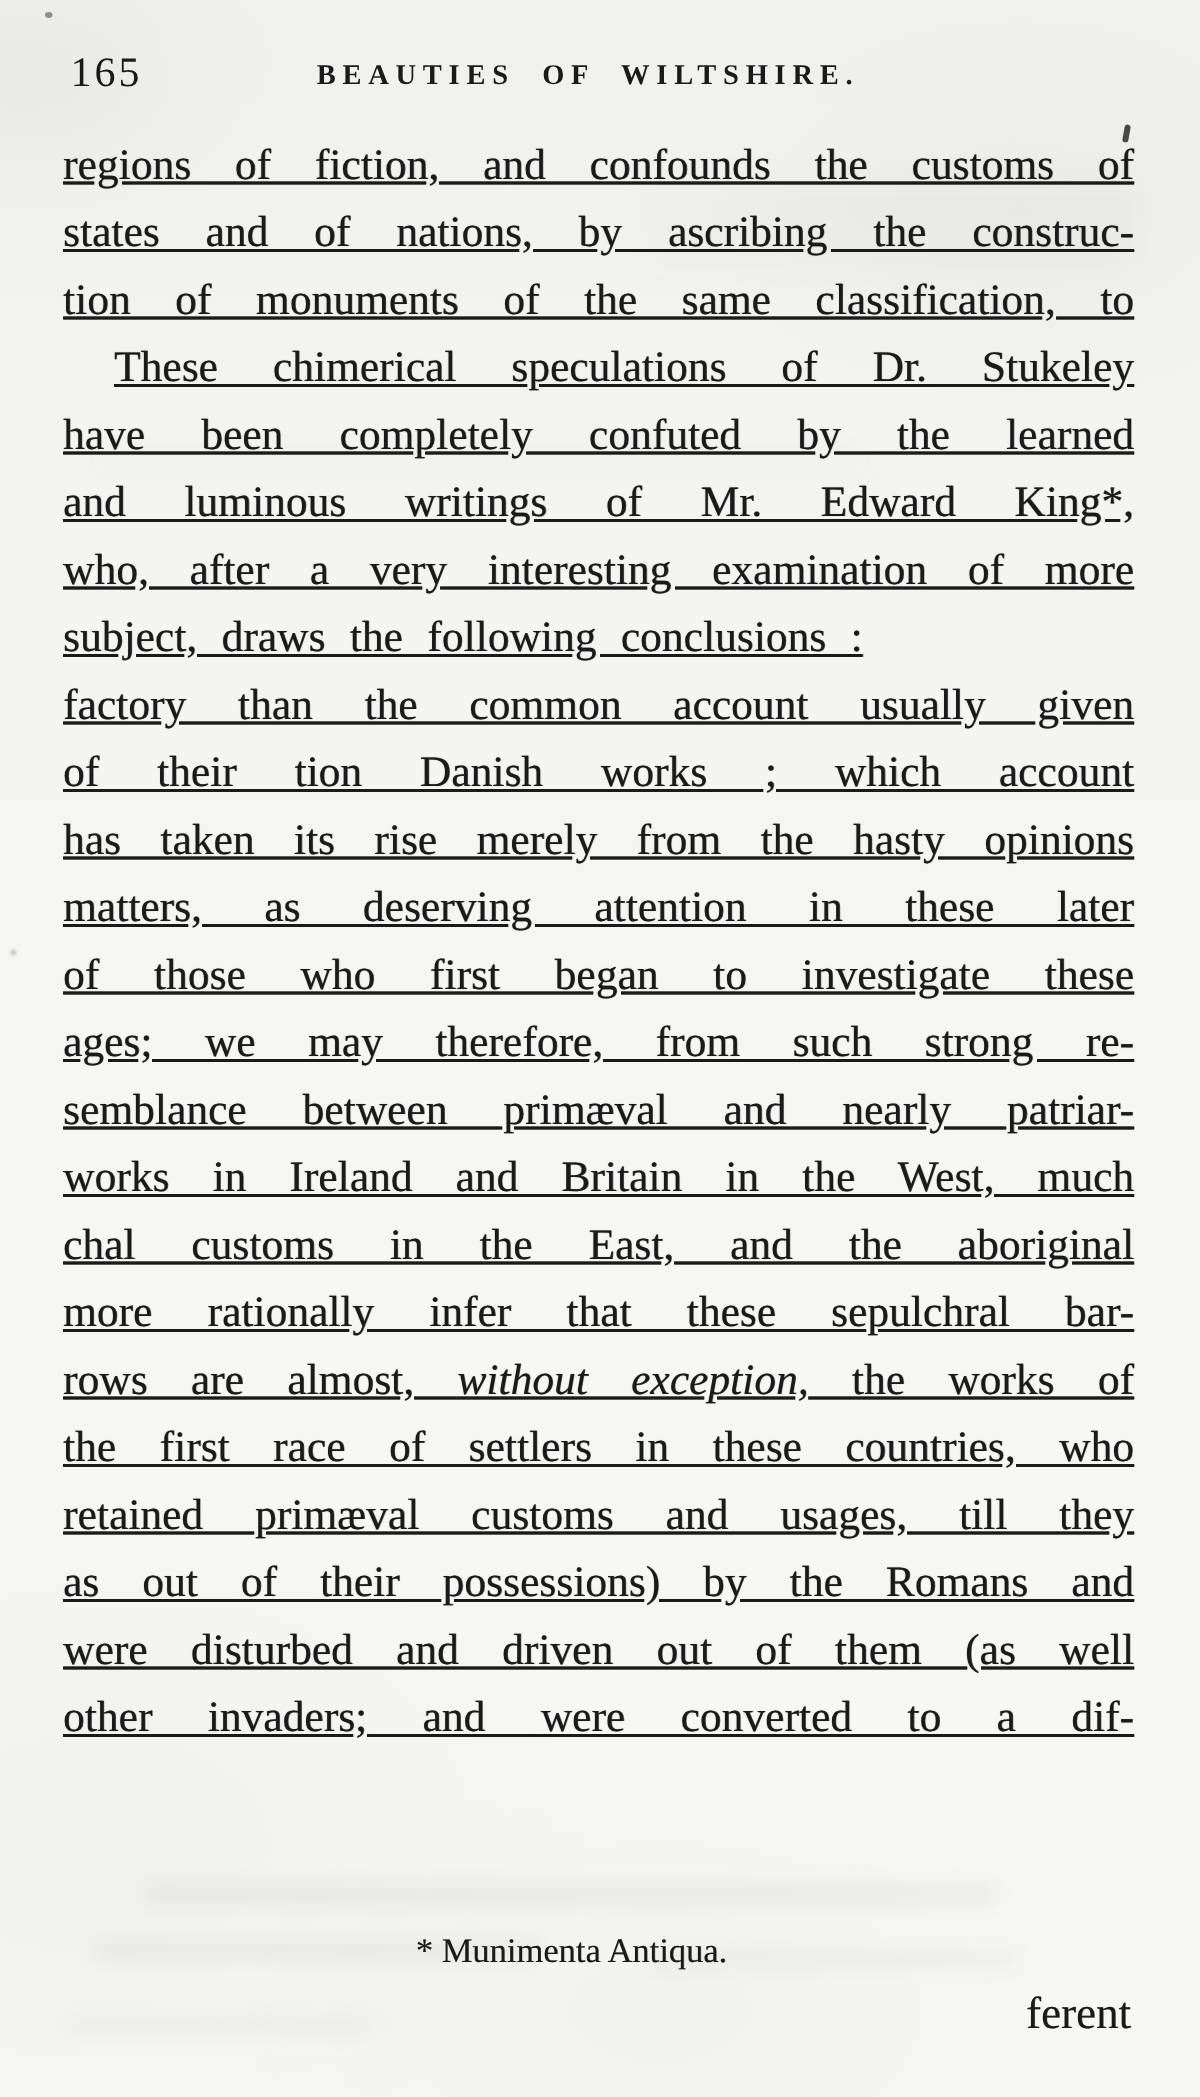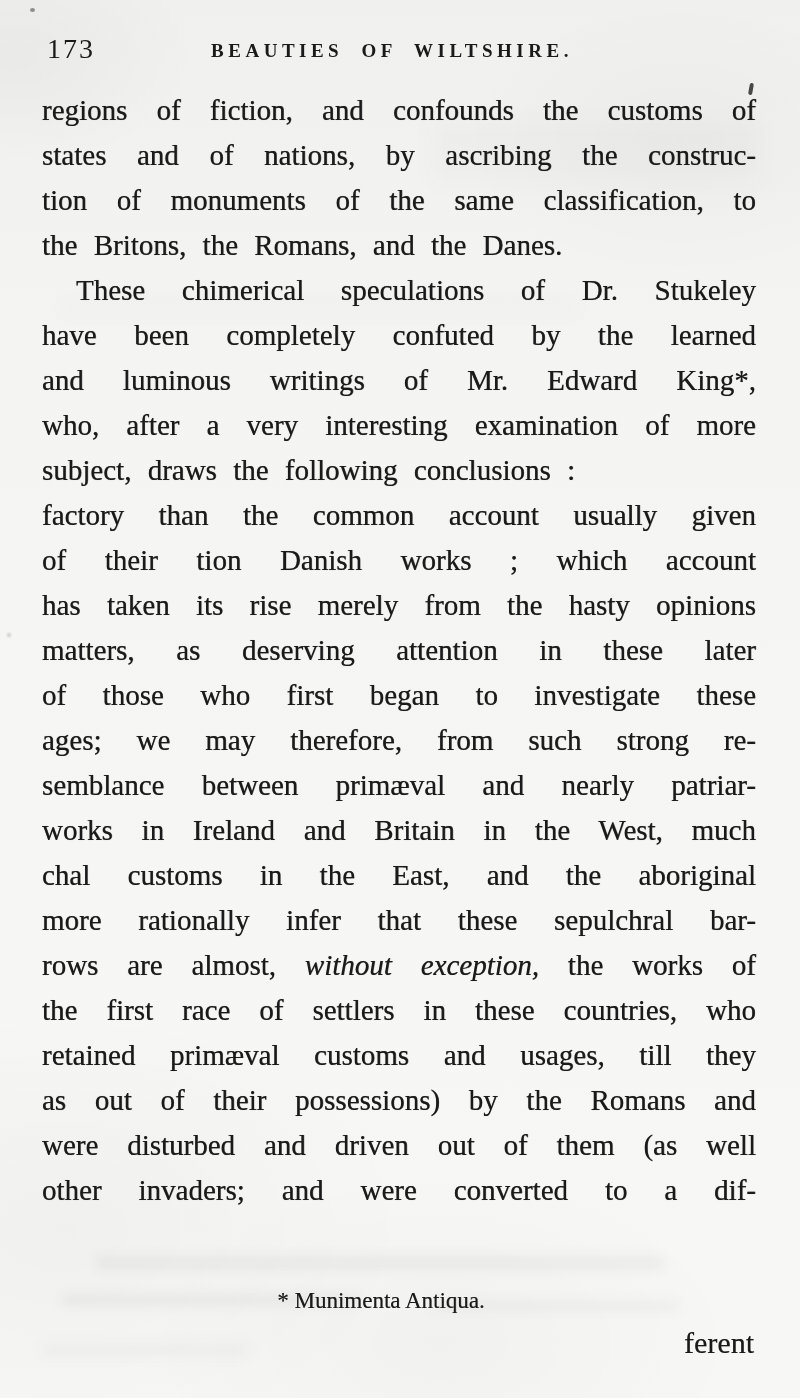--- a/index.html
+++ b/index.html
@@ -34,20 +34,21 @@
     letter-spacing: 4.5px;
     word-spacing: 9px;
     font-weight: bold;
     font-stretch: normal;
   }
   
   .body-block {
     position: absolute;
     left: 42px; top: 88px;
     width: 714px;
+    text-decoration: underline;
   }
   .line {
     height: 45px;
     line-height: 45px;
     font-size: 29px;
     text-align: justify;
     text-align-last: justify;
     text-justify: inter-word;
     white-space: normal;
     overflow: visible;
@@ -89,29 +90,28 @@
   .s3 { left: 430px; top: 1300px; width: 250px; height: 12px; background: rgba(40,40,40,0.04); }
   .s4 { left: 40px;  top: 1344px; width: 210px; height: 12px; background: rgba(40,40,40,0.04); filter: blur(7px); }
   .s5 { left: 430px; top: 118px;  width: 330px; height: 66px; background: rgba(40,40,40,0.02); filter: blur(10px); }
   .s6 { left: 60px;  top: 300px;  width: 520px; height: 16px; background: rgba(40,40,40,0.018); filter: blur(8px); }
 </style>
 </head>
 <body>
 
 <div class="page">
 
-  <div class="page-number">173</div>
+  <div class="page-number">165</div>
 
   <div class="running-title">BEAUTIES OF WILTSHIRE.</div>
 
   <div class="body-block">
       <div class="line"><span>regions of fiction, and confounds the customs of</span></div>
       <div class="line"><span>states and of nations, by ascribing the construc-</span></div>
       <div class="line"><span>tion of monuments of the same classification, to</span></div>
-      <div class="line para-end"><span>the Britons, the Romans, and the Danes.</span></div>
       <div class="line indent"><span>These chimerical speculations of Dr. Stukeley</span></div>
       <div class="line"><span>have been completely confuted by the learned</span></div>
       <div class="line"><span>and luminous writings of Mr. Edward King*,</span></div>
       <div class="line"><span>who, after a very interesting examination of more</span></div>
       <div class="line para-end"><span>subject, draws the following conclusions :</span></div>
       <div class="line"><span>factory than the common account usually given</span></div>
       <div class="line"><span>of their tion Danish works ; which account</span></div>
       <div class="line"><span>has taken its rise merely from the hasty opinions</span></div>
       <div class="line"><span>matters, as deserving attention in these later</span></div>
       <div class="line"><span>of those who first began to investigate these</span></div>

